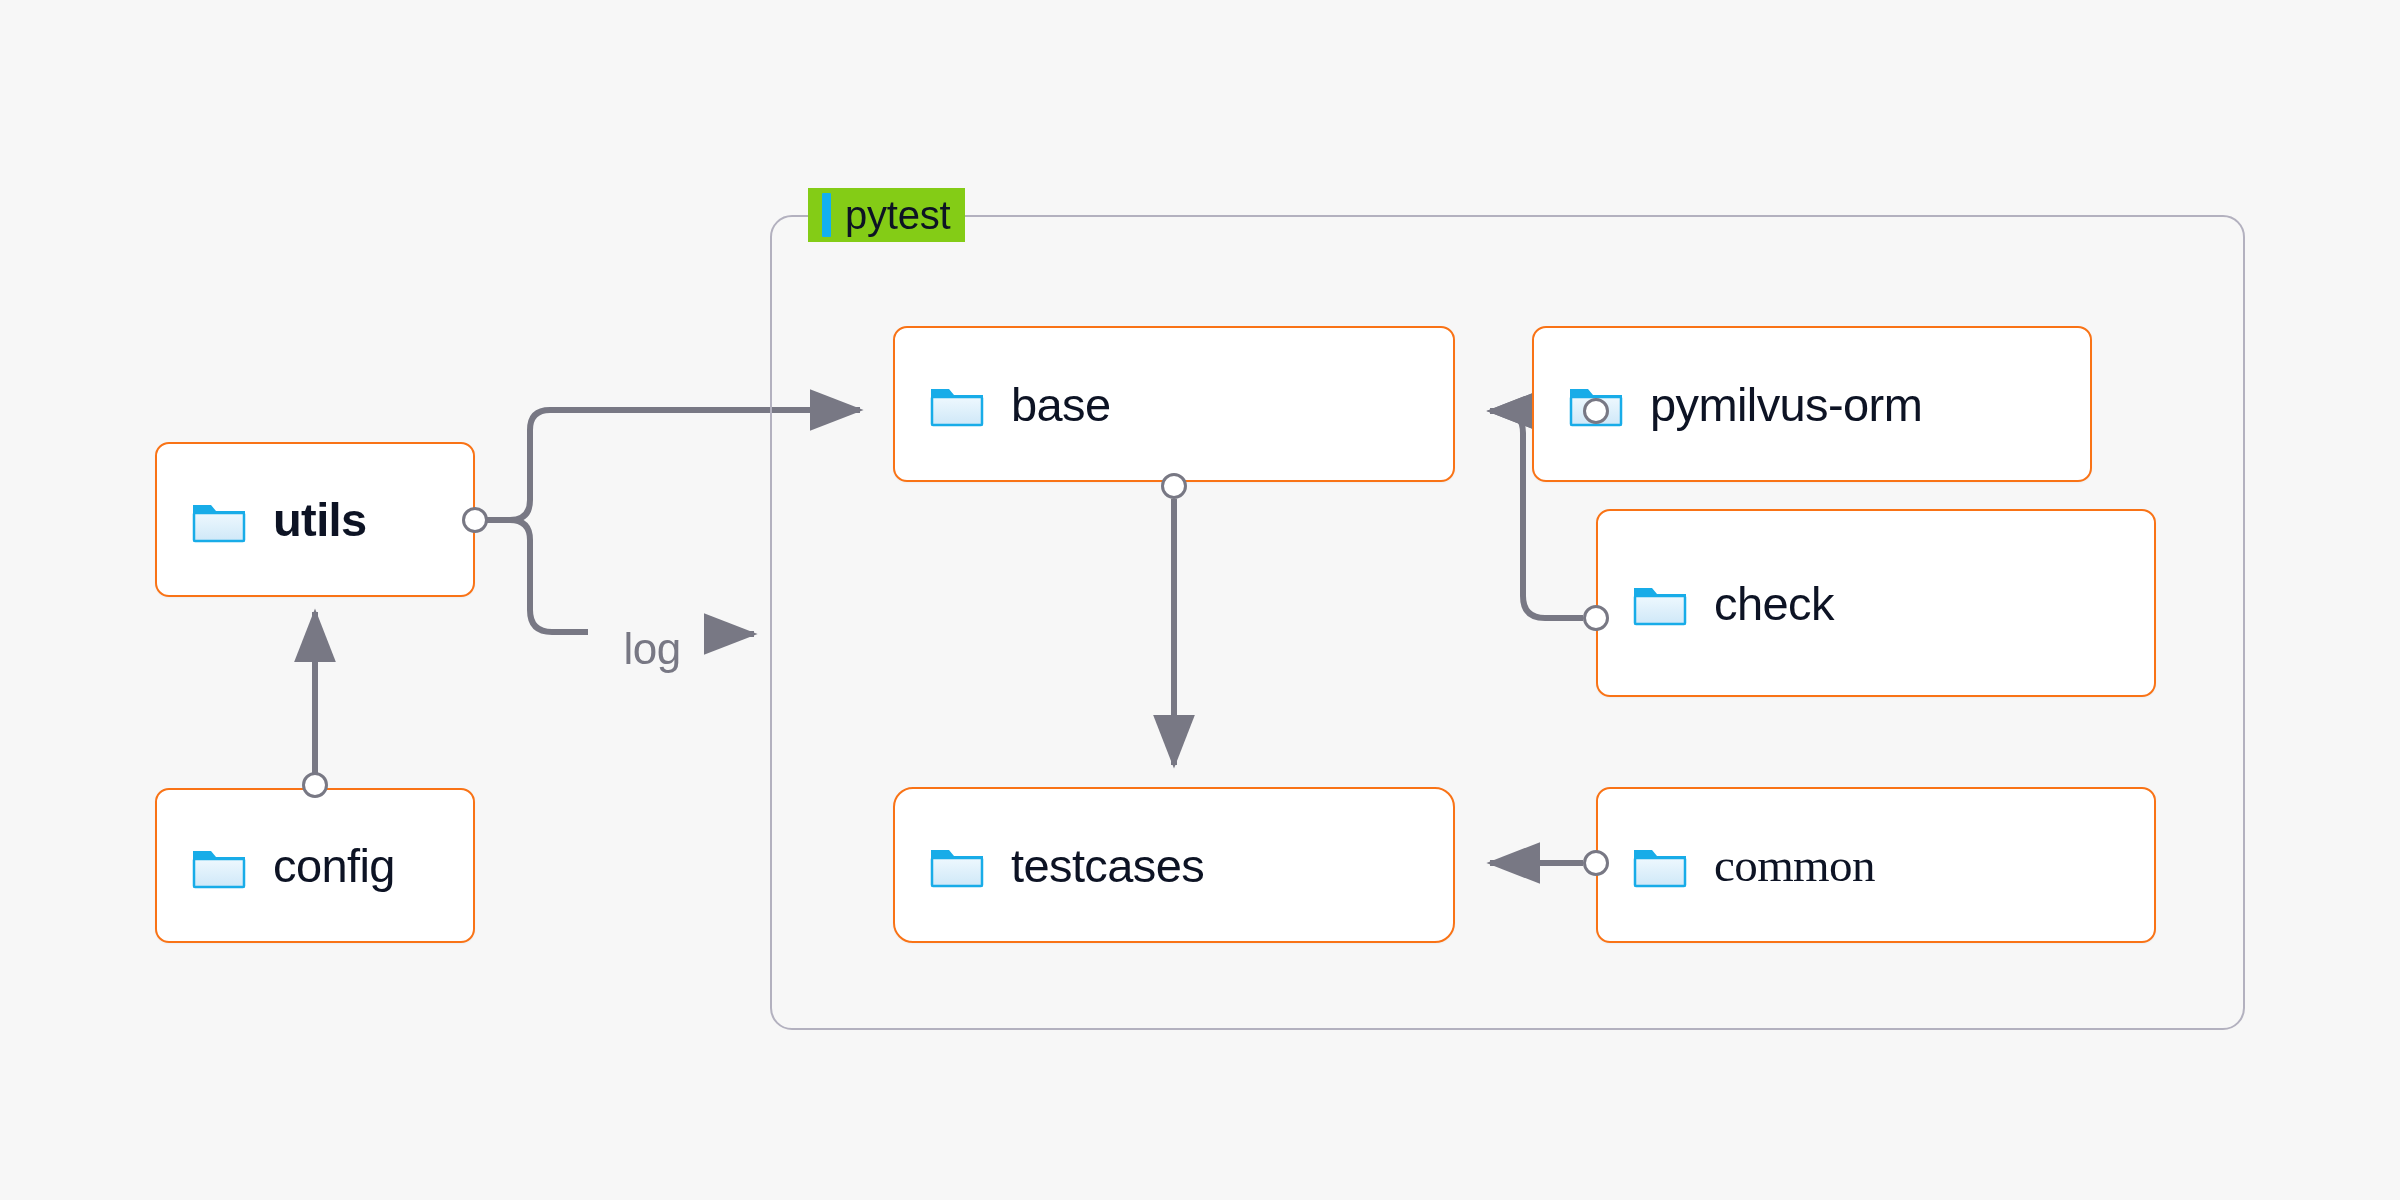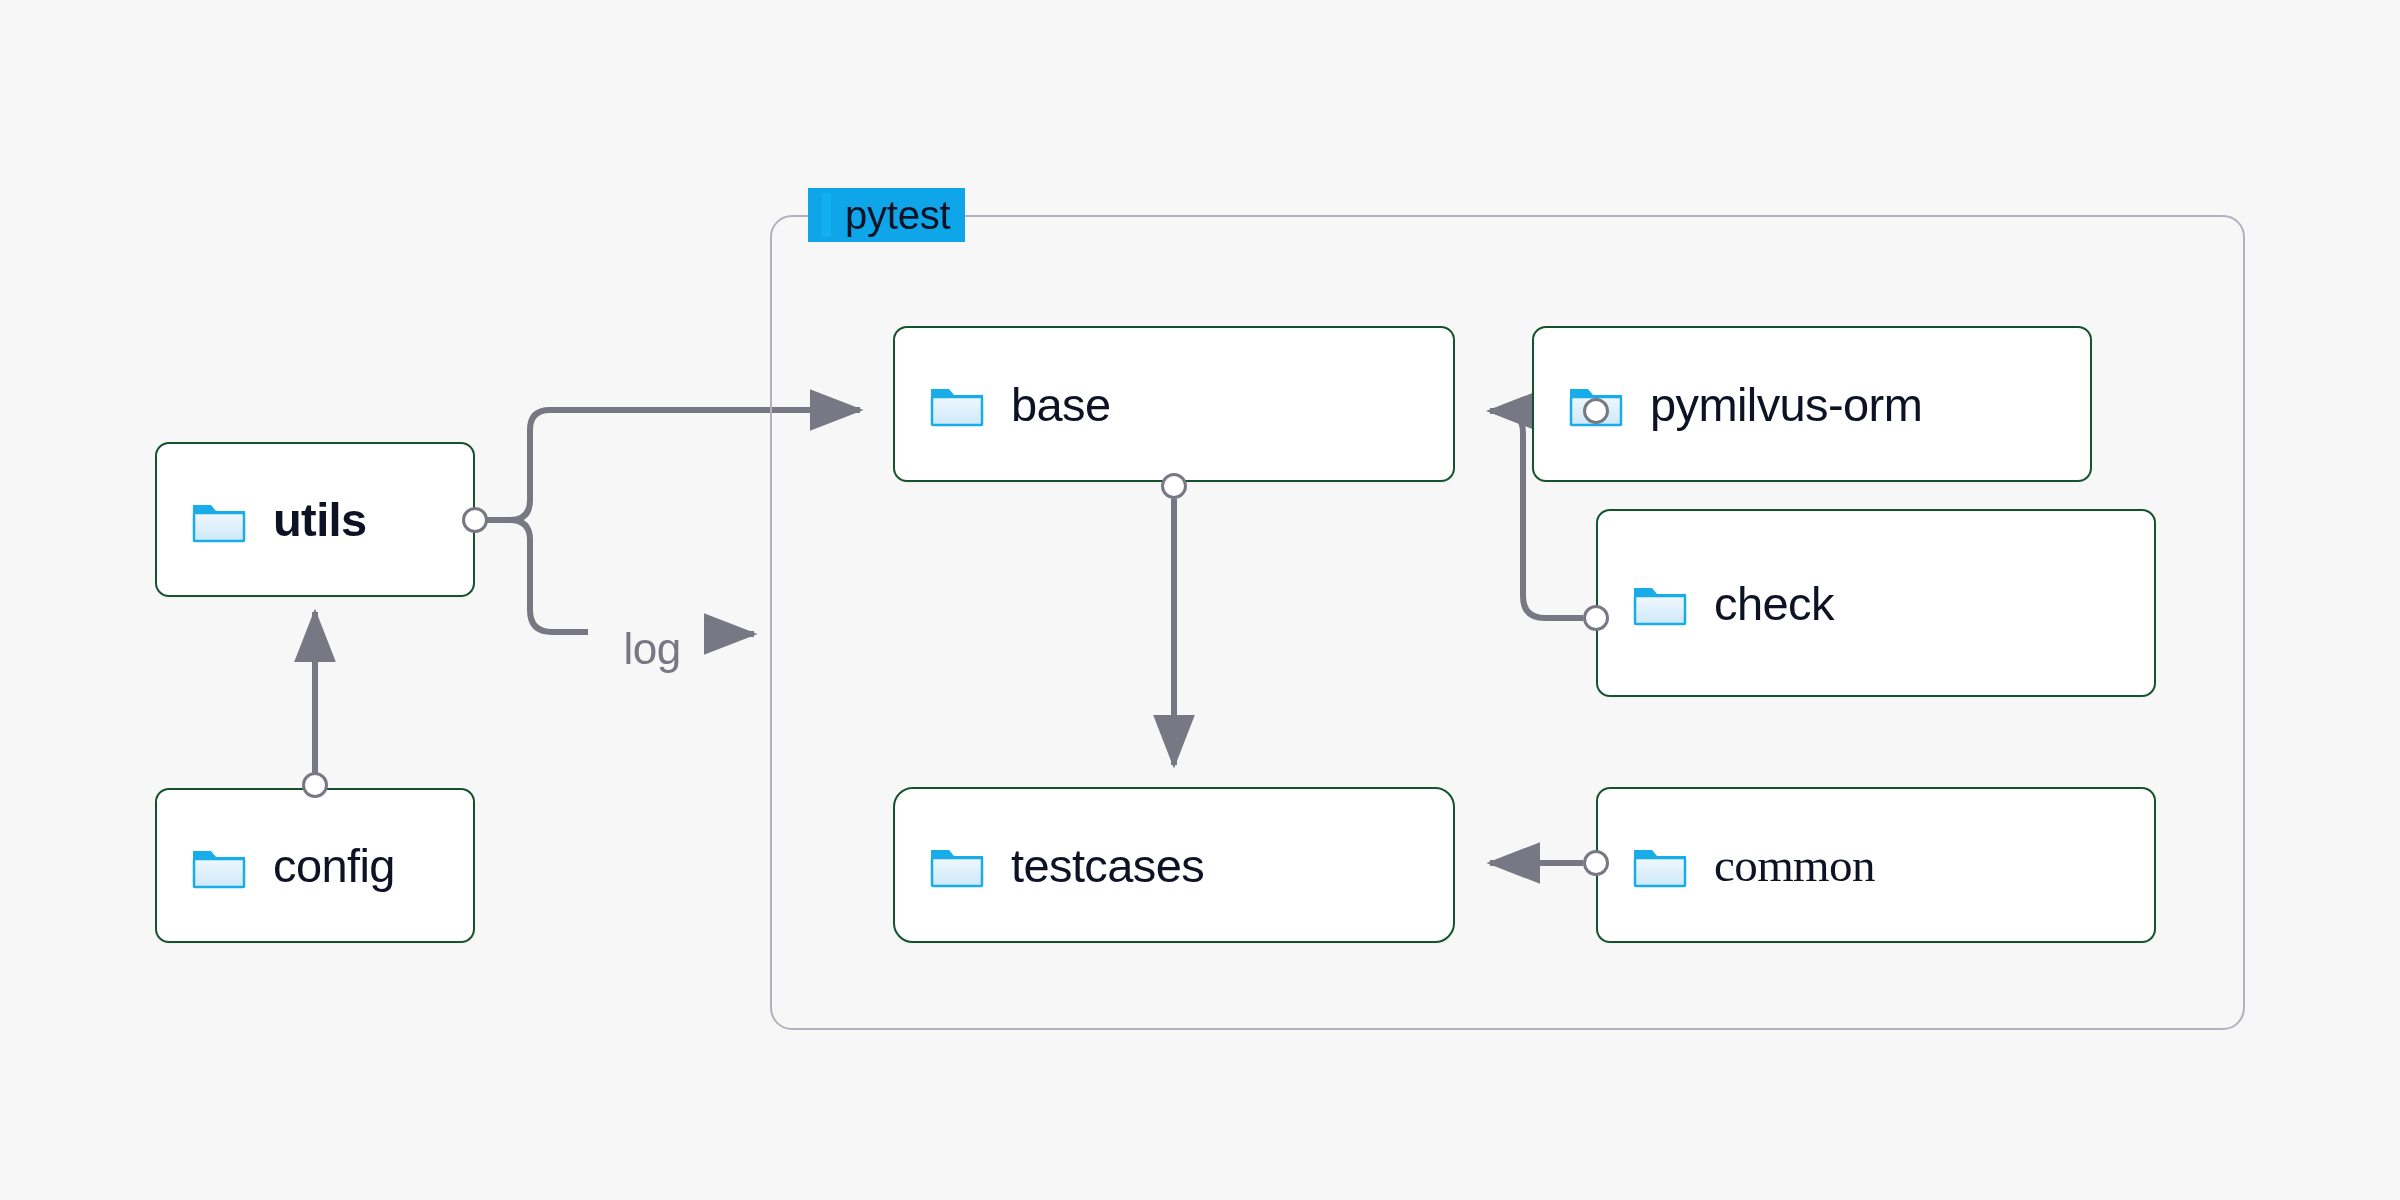--- a/index.html
+++ b/index.html
@@ -31,21 +31,21 @@
     border: 2px solid #b3b1bf;
     border-radius: 22px;
     background: transparent;
     box-sizing: border-box;
   }
   .group-label {
     position: absolute;
     display: flex;
     align-items: center;
     gap: 14px;
-    background: #0ea5e9;
+    background: #84cc16;
     padding: 0 14px;
     height: 54px;
   }
   .group-label-bar {
     width: 9px;
     height: 44px;
     background: #12b0f0;
     border-radius: 1px;
     flex: none;
   }
@@ -54,21 +54,21 @@
     color: #0d1324;
     letter-spacing: -0.2px;
     white-space: nowrap;
     line-height: 1;
   }
   
   .node {
     position: absolute;
     box-sizing: border-box;
     background: #ffffff;
-    border: 2px solid #14532d;
+    border: 2px solid #f97316;
     border-radius: 14px;
     display: flex;
     align-items: center;
     padding-left: 34px;
     gap: 26px;
     box-shadow: 0 1px 2px rgba(20,20,40,0.04);
   }
   .node-label {
     font-size: 47px;
     color: #0d1324;

